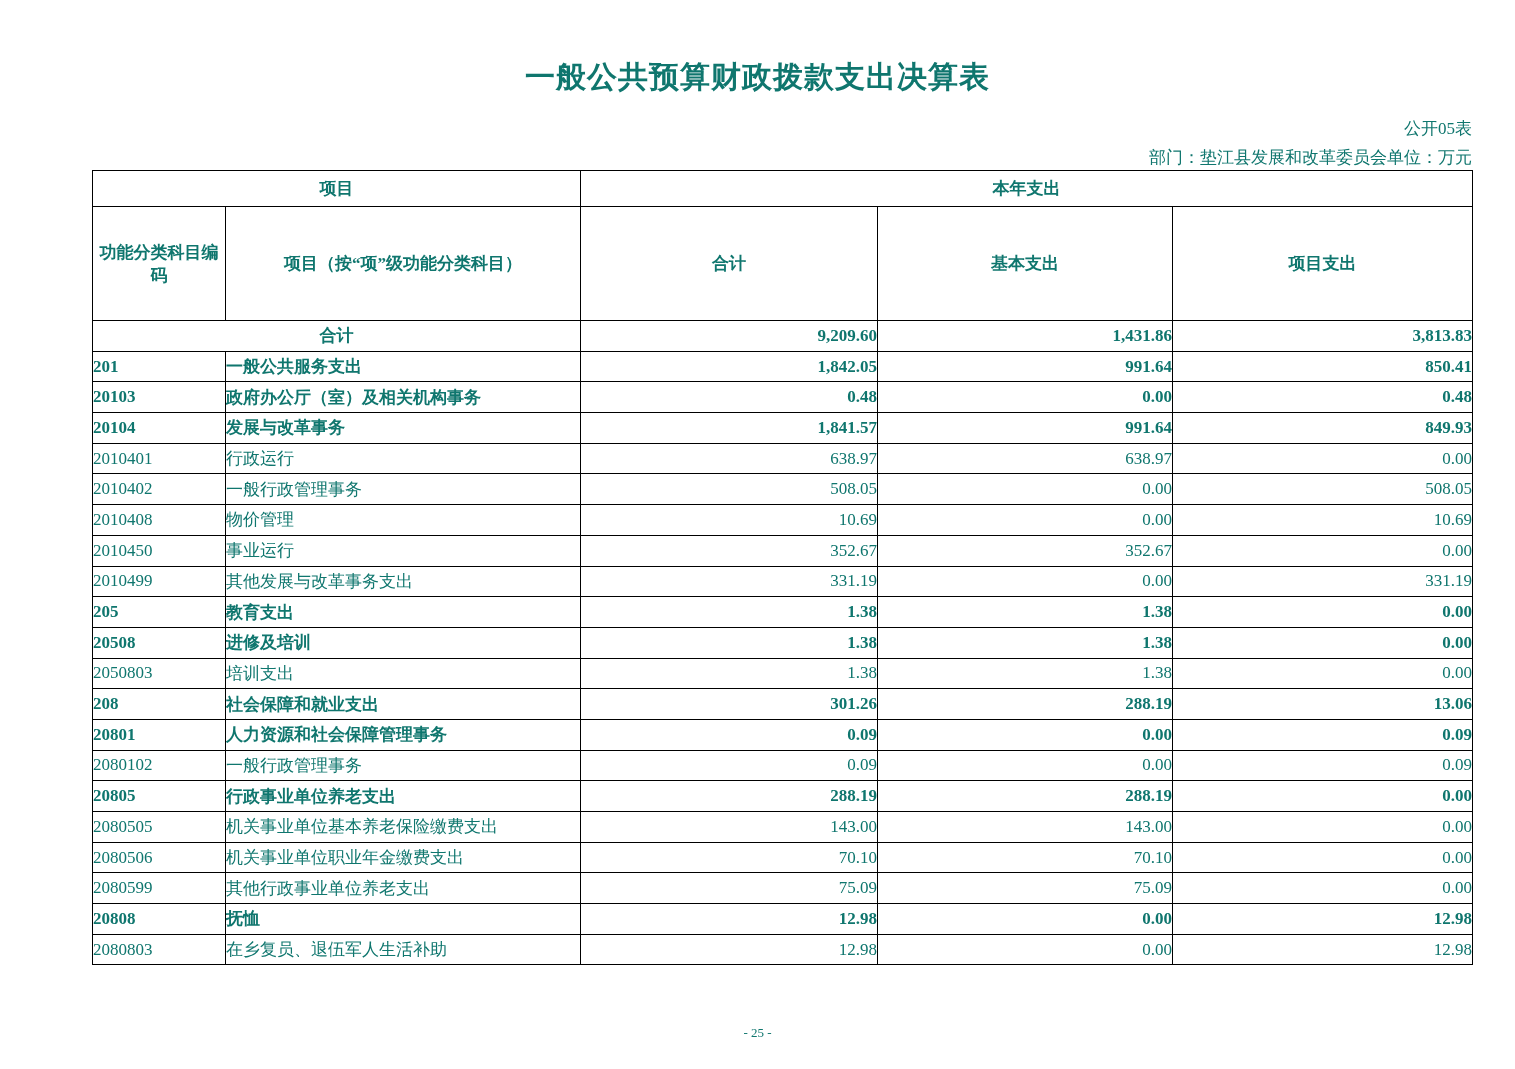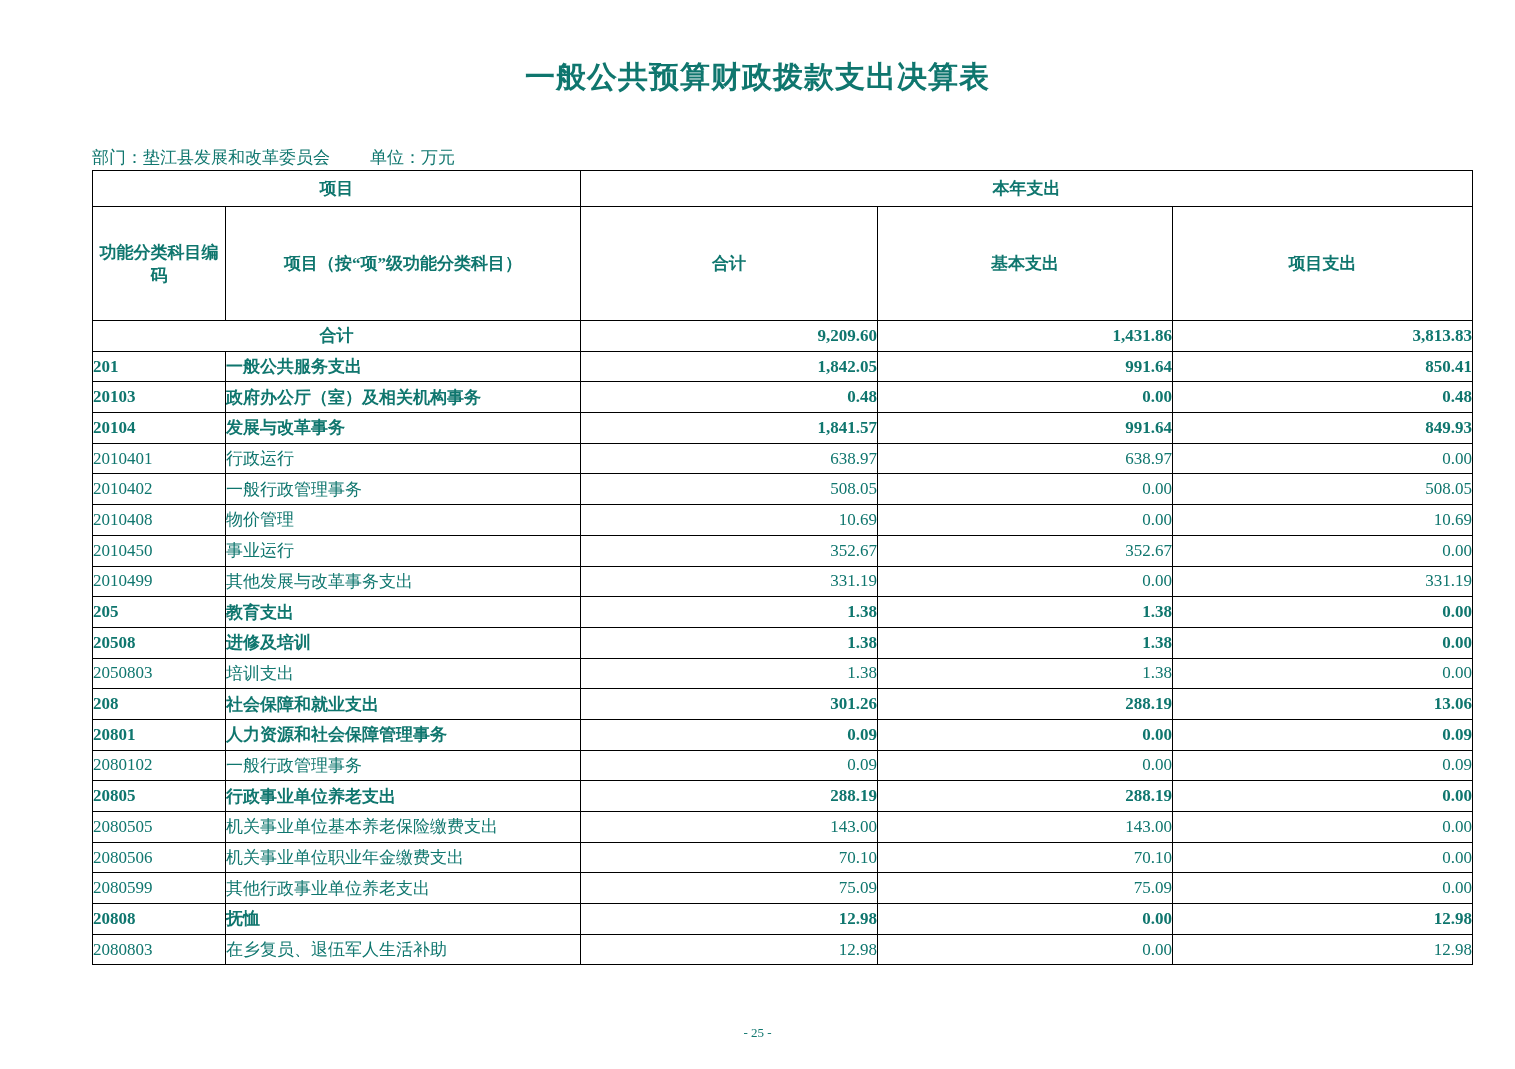--- a/index.html
+++ b/index.html
@@ -31,23 +31,22 @@
     width: 1380px;
     text-align: right;
     font-size: 17px;
   }
   .meta-line {
     position: absolute;
     top: 146px;
     left: 92px;
     width: 1380px;
     display: flex;
-    justify-content: flex-start;
+    justify-content: flex-end;
     font-size: 17px;
-    gap: 40px;
   }
   table.budget {
     position: absolute;
     top: 170px;
     left: 92px;
     width: 1380px;
     border-collapse: collapse;
     table-layout: fixed;
     padding-left: 40px;
   }
@@ -76,20 +75,21 @@
     font-size: 13px;
   }
 </style>
 </head>
 <body>
 
 <div class="page">
 
   <h1 class="title">一般公共预算财政拨款支出决算表</h1>
 
+  <div class="meta-table-no">公开05表</div>
 
   <div class="meta-line">
     <span>部门：垫江县发展和改革委员会</span>
     <span>单位：万元</span>
   </div>
 
   <table class="budget">
     <colgroup>
       <col style="width:133px">
       <col style="width:355px">

